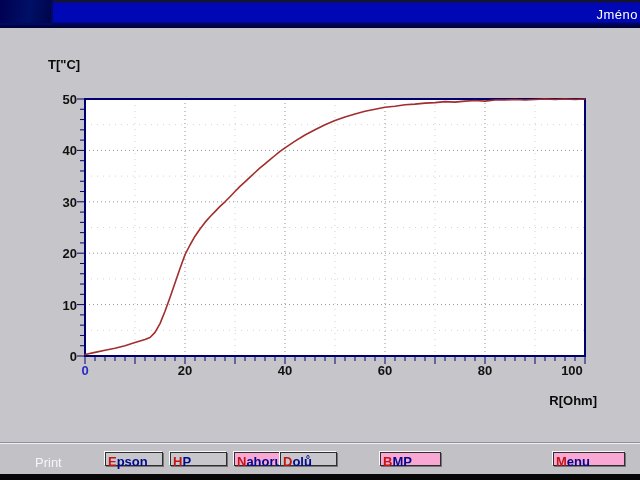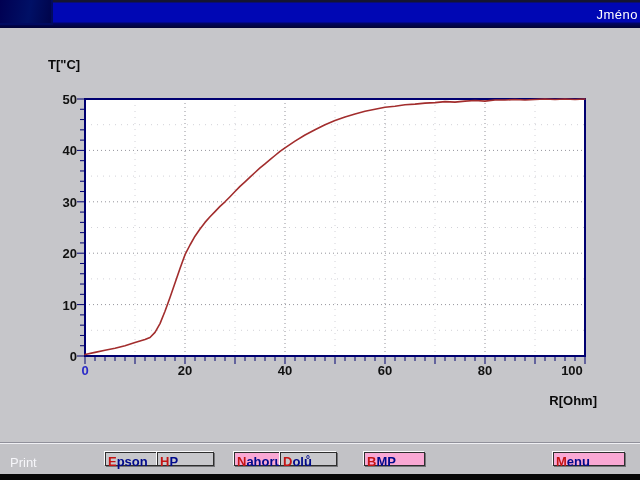--- a/index.html
+++ b/index.html
@@ -27,21 +27,21 @@
   
   .chart-wrap{position:absolute;left:0;top:28px;width:640px;height:415px;}
   svg text{font-family:"Liberation Sans", sans-serif;}
   
   .footer-sep{position:absolute;left:0;top:442px;width:640px;height:1px;background:#90909a;}
   .footer{
     position:absolute;left:0;top:443px;width:640px;height:31px;
     background:#c2c2c6;border-top:1px solid #f0f0f4;box-sizing:border-box;
   }
   .bottom-black{position:absolute;left:0;top:474px;width:640px;height:6px;background:#070707;}
-  .print-label{position:absolute;left:10px;top:455px;color:#f6f6fa;font-size:13px;}
+  .print-label{position:absolute;left:35px;top:455px;color:#f6f6fa;font-size:13px;}
   .fbtn{
     position:absolute;top:452px;height:14px;margin:0;padding:0 2px;
     font-family:"Liberation Sans", sans-serif;font-size:13px;font-weight:bold;
     border:1px solid #2e2e2e;border-radius:0;
     box-shadow:-1px -1px 0 #fafafc, 1px 1px 0 #76767a;
     cursor:pointer;line-height:18px;text-align:left;
   }
   .fbtn.gray{background:#c8c8cc;}
   .fbtn.white{background:#f9a8d4;}
   .hot{color:#c41414;}
@@ -172,17 +172,17 @@
     </svg>
 </div>
 
 <div class="footer-sep"></div>
 <div class="footer"></div>
 <div class="bottom-black"></div>
 
 <span class="print-label">Print</span>
 
 <button class="fbtn gray" style="left:105px;width:58px;"><span class="hotkey-label"><span class="hot">E</span><span class="rest">pson</span></span></button>
-<button class="fbtn gray" style="left:157px;width:57px;"><span class="hotkey-label"><span class="hot">H</span><span class="rest">P</span></span></button>
+<button class="fbtn gray" style="left:170px;width:57px;"><span class="hotkey-label"><span class="hot">H</span><span class="rest">P</span></span></button>
 <button class="fbtn white" style="left:234px;width:57px;"><span class="hotkey-label"><span class="hot">N</span><span class="rest">ahoru</span></span></button>
 <button class="fbtn gray" style="left:280px;width:57px;"><span class="hotkey-label"><span class="hot">D</span><span class="rest">olů</span></span></button>
-<button class="fbtn white" style="left:364px;width:61px;"><span class="hotkey-label"><span class="hot">B</span><span class="rest">MP</span></span></button>
+<button class="fbtn white" style="left:380px;width:61px;"><span class="hotkey-label"><span class="hot">B</span><span class="rest">MP</span></span></button>
 <button class="fbtn white" style="left:553px;width:72px;"><span class="hotkey-label"><span class="hot">M</span><span class="rest">enu</span></span></button>
 
 </body></html>

